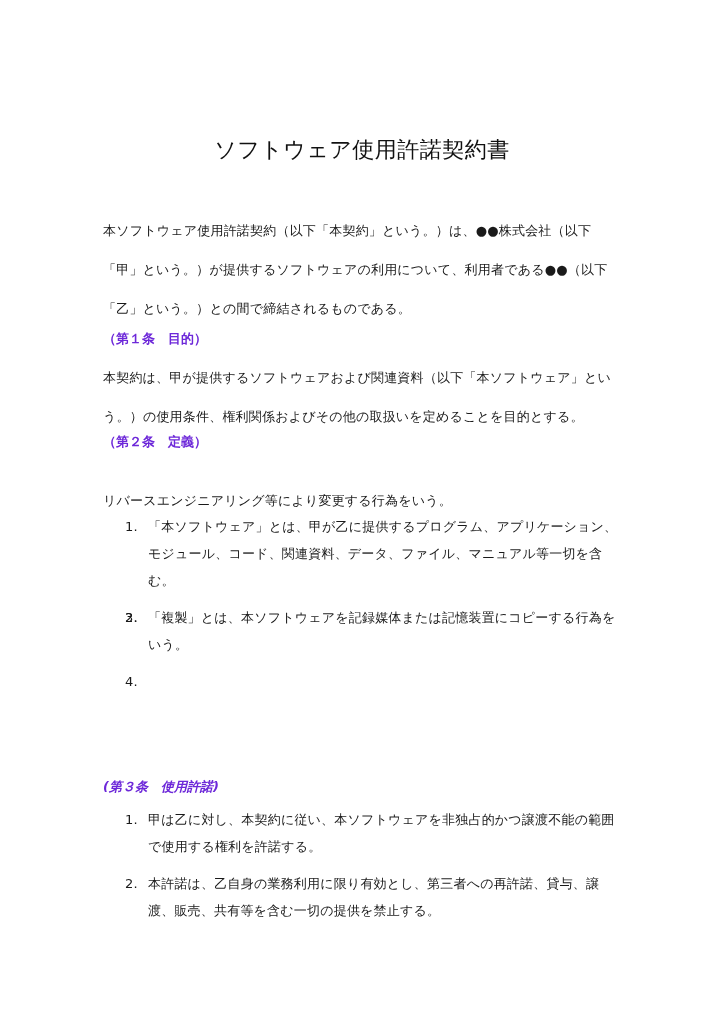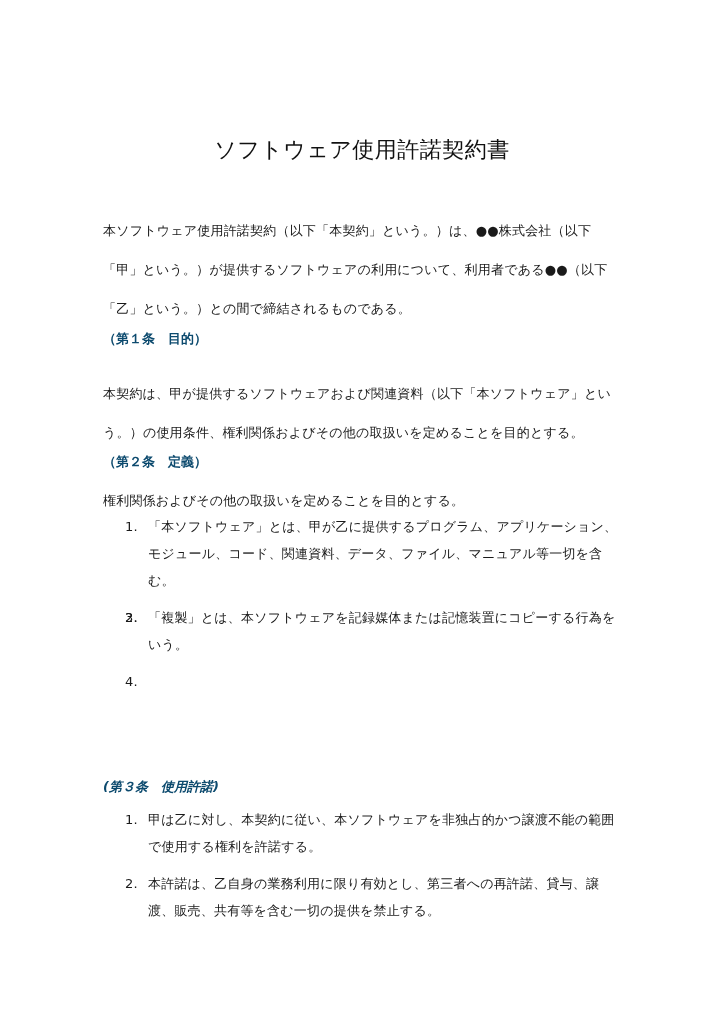--- a/index.html
+++ b/index.html
@@ -40,21 +40,21 @@
       width: 520px;
       font-size: 13px;
       line-height: 39px;
       color: #1a1a1a;
       letter-spacing: 0.2px;
     }
     .heading {
       position: absolute;
       font-size: 13px;
       font-weight: bold;
-      color: #0c4a6e;
+      color: #6d28d9;
       line-height: 20px;
     }
     .list {
       position: absolute;
       left: 103px;
       width: 520px;
       margin: 0;
       padding: 0;
       list-style: none;
     }
@@ -75,24 +75,24 @@
 </head>
 <body>
 
 <div class="page">
 
   <div class="title">ソフトウェア使用許諾契約書</div>
 
   <div class="para" style="top:211px;">本ソフトウェア使用許諾契約（以下「本契約」という。）は、●●株式会社（以下「甲」という。）が提供するソフトウェアの利用について、利用者である●●（以下「乙」という。）との間で締結されるものである。</div>
 
   <div class="heading" style="left:103px; top:329px;">（第１条　目的）</div>
-  <div class="para" style="top:358px;margin-top:16px;">本契約は、甲が提供するソフトウェアおよび関連資料（以下「本ソフトウェア」という。）の使用条件、権利関係およびその他の取扱いを定めることを目的とする。</div>
+  <div class="para" style="top:358px;">本契約は、甲が提供するソフトウェアおよび関連資料（以下「本ソフトウェア」という。）の使用条件、権利関係およびその他の取扱いを定めることを目的とする。</div>
 
-  <div class="heading" style="left:103px; top:452px;">（第２条　定義）</div>
-  <div class="para" style="top:481px;">権利関係およびその他の取扱いを定めることを目的とする。</div>
+  <div class="heading" style="left:103px; top:432px;">（第２条　定義）</div>
+  <div class="para" style="top:481px;">リバースエンジニアリング等により変更する行為をいう。</div>
 
   <ul class="list" style="top:513px;">
     <li class="list-item" style="margin-bottom:10px;">
       <span class="list-num">1.</span>
       <span>「本ソフトウェア」とは、甲が乙に提供するプログラム、アプリケーション、モジュール、コード、関連資料、データ、ファイル、マニュアル等一切を含む。</span>
     </li>
     <li class="list-item" style="margin-bottom:10px;">
       <span class="list-num">2.</span>
     </li>
     <li class="list-item" style="margin-bottom:10px;">

